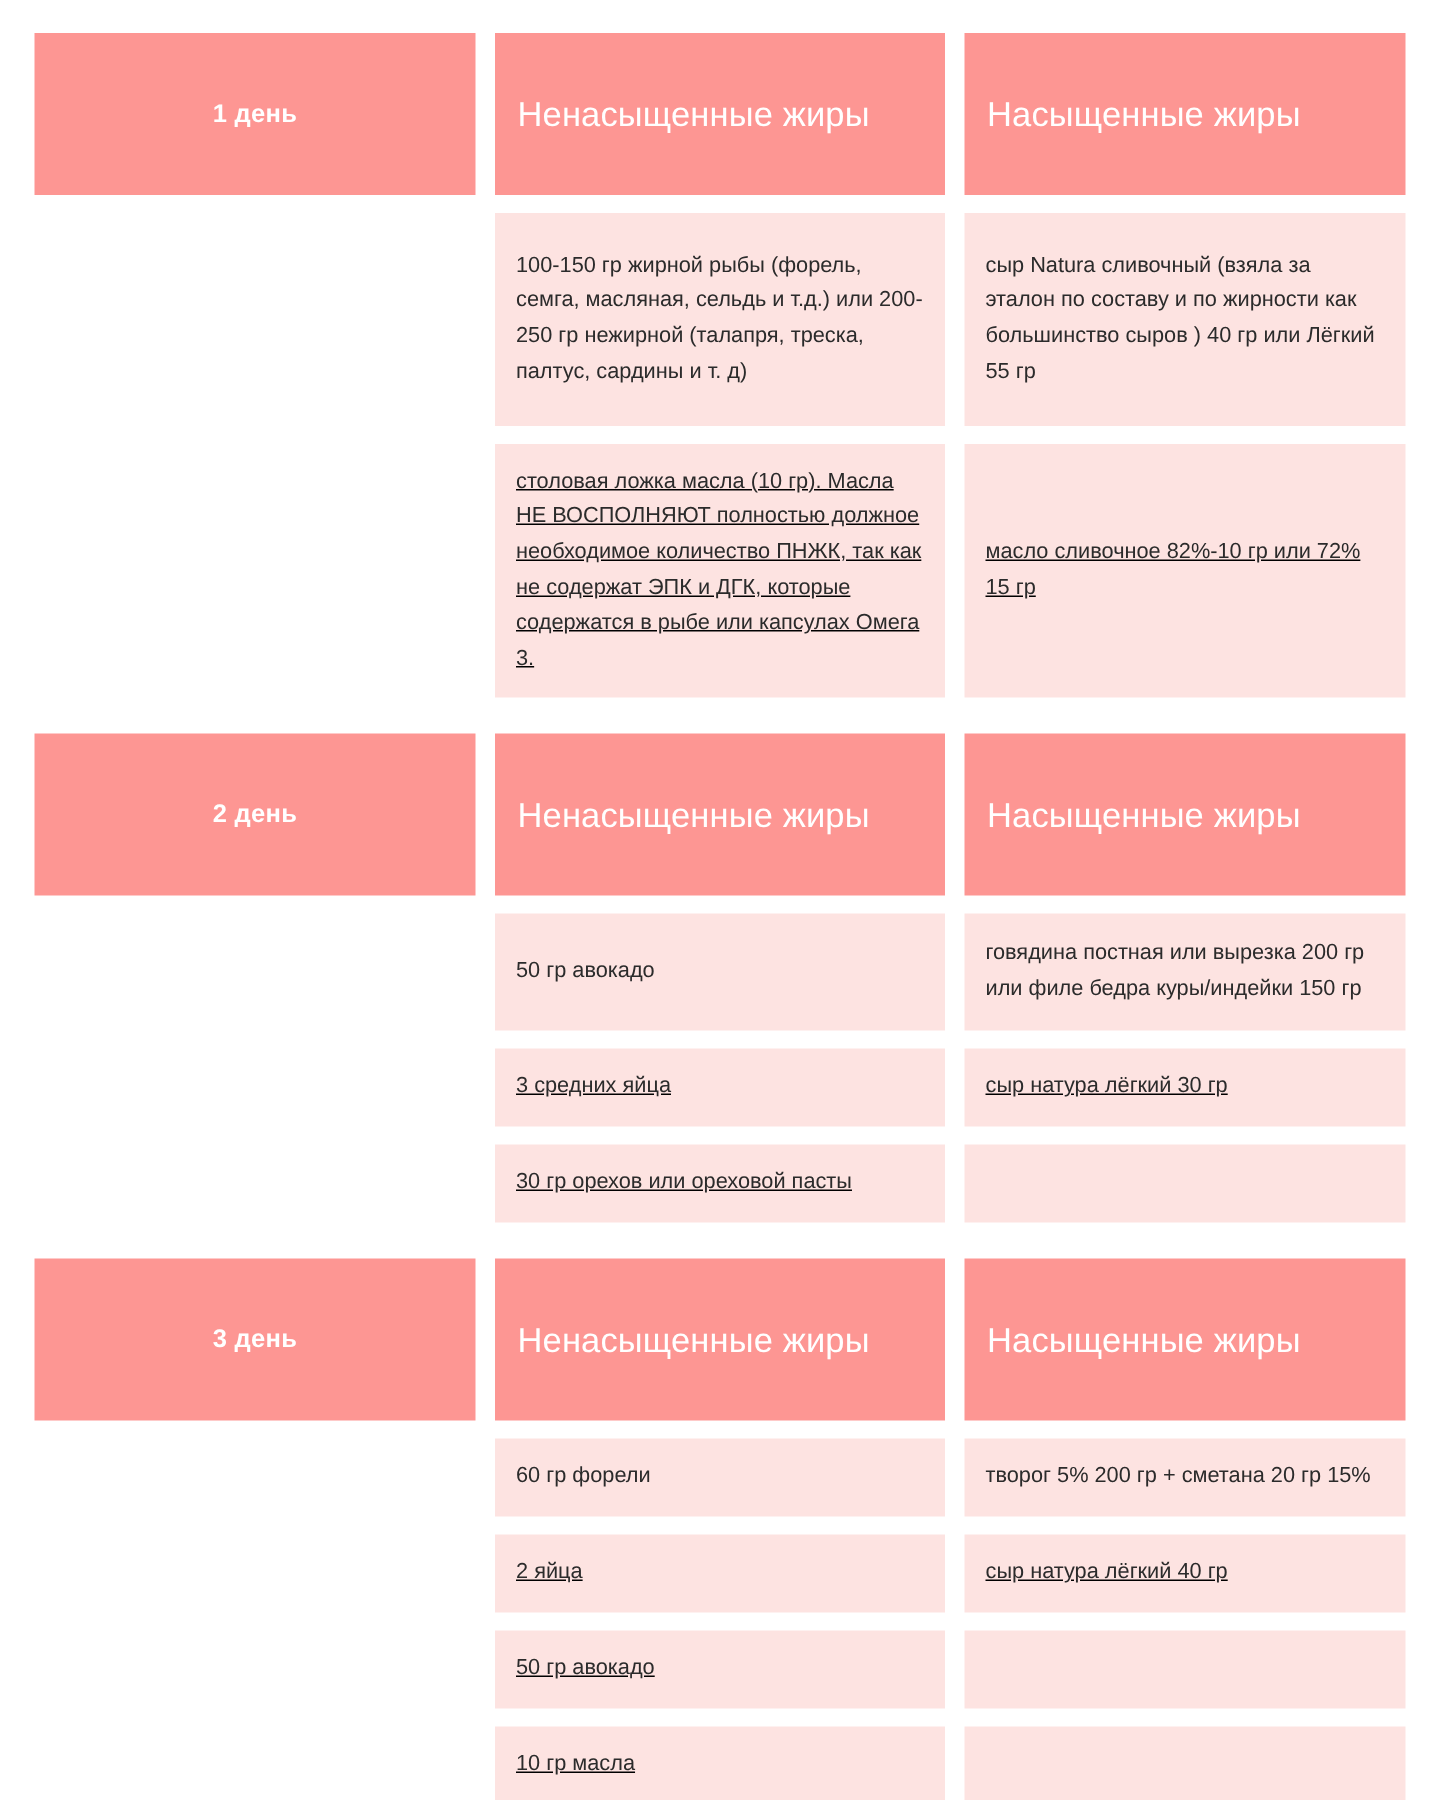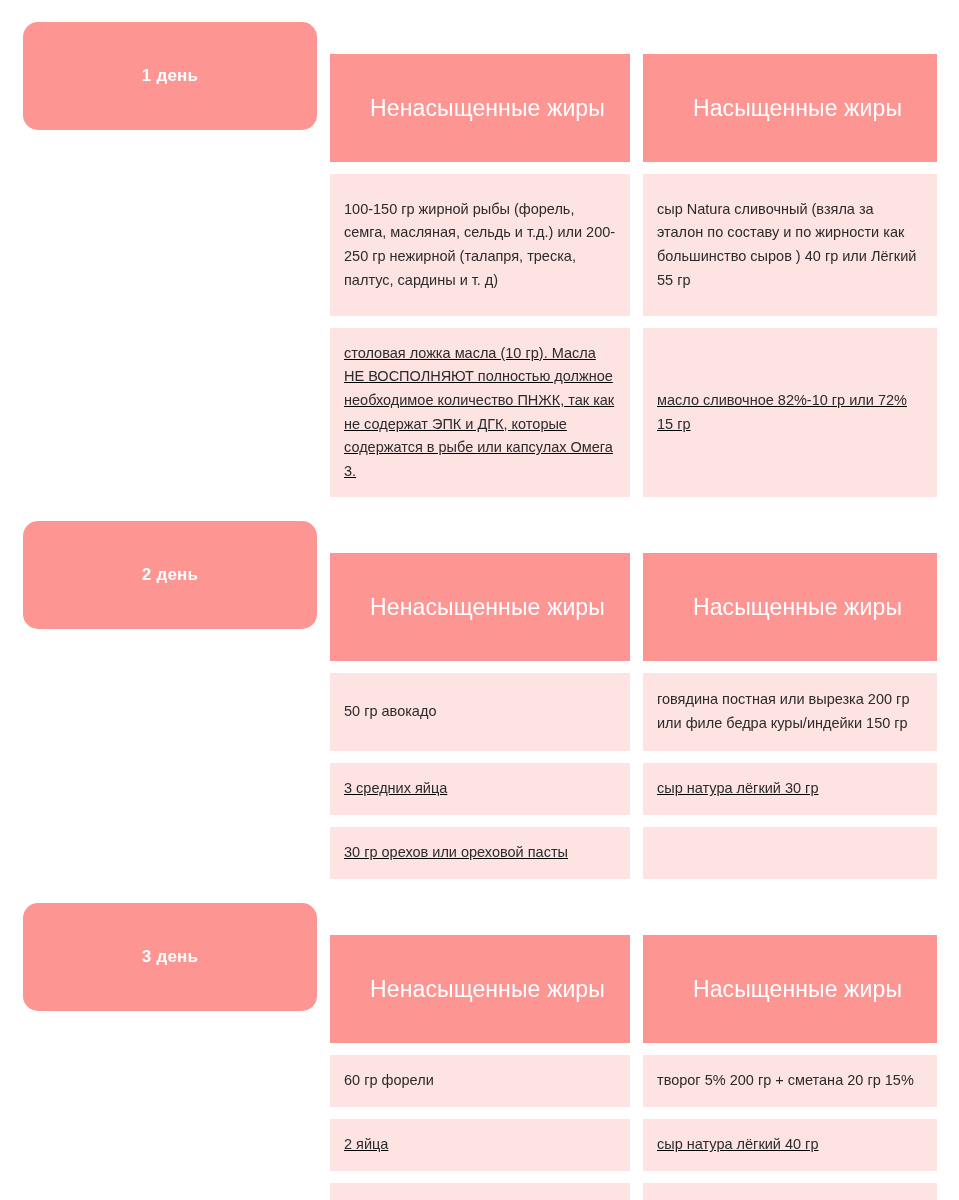--- a/index.html
+++ b/index.html
@@ -40,30 +40,28 @@
     height: 108px;
     display: flex;
     align-items: center;
   }
 
   .hdr-day {
     justify-content: center;
     font-size: 17px;
     font-weight: bold;
     letter-spacing: 0.2px;
-    border-radius: 15px;
   }
 
   .hdr-col {
-    justify-content: center;
+    justify-content: flex-start;
     padding-left: 15px;
     font-size: 23px;
     font-weight: normal;
     letter-spacing: 0.1px;
-    margin-top: 32px;
   }
 
   
   .body-row + .body-row { margin-top: 12px; text-decoration: underline; }
 
   .spacer-cell { background: transparent; }
 
   .cell {
     background: #fde3e1;
     color: #2b2b2b;

